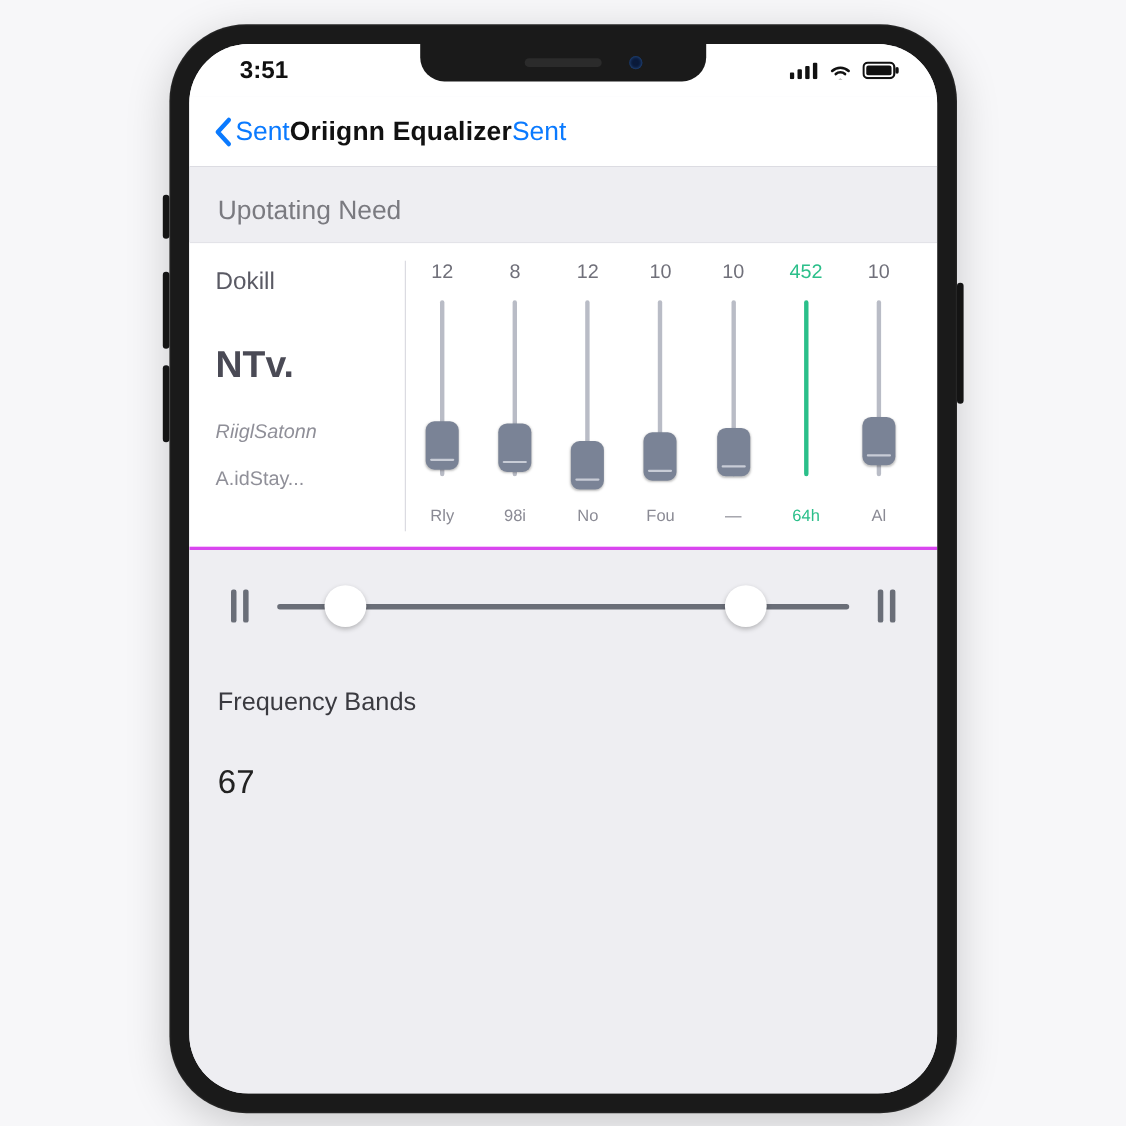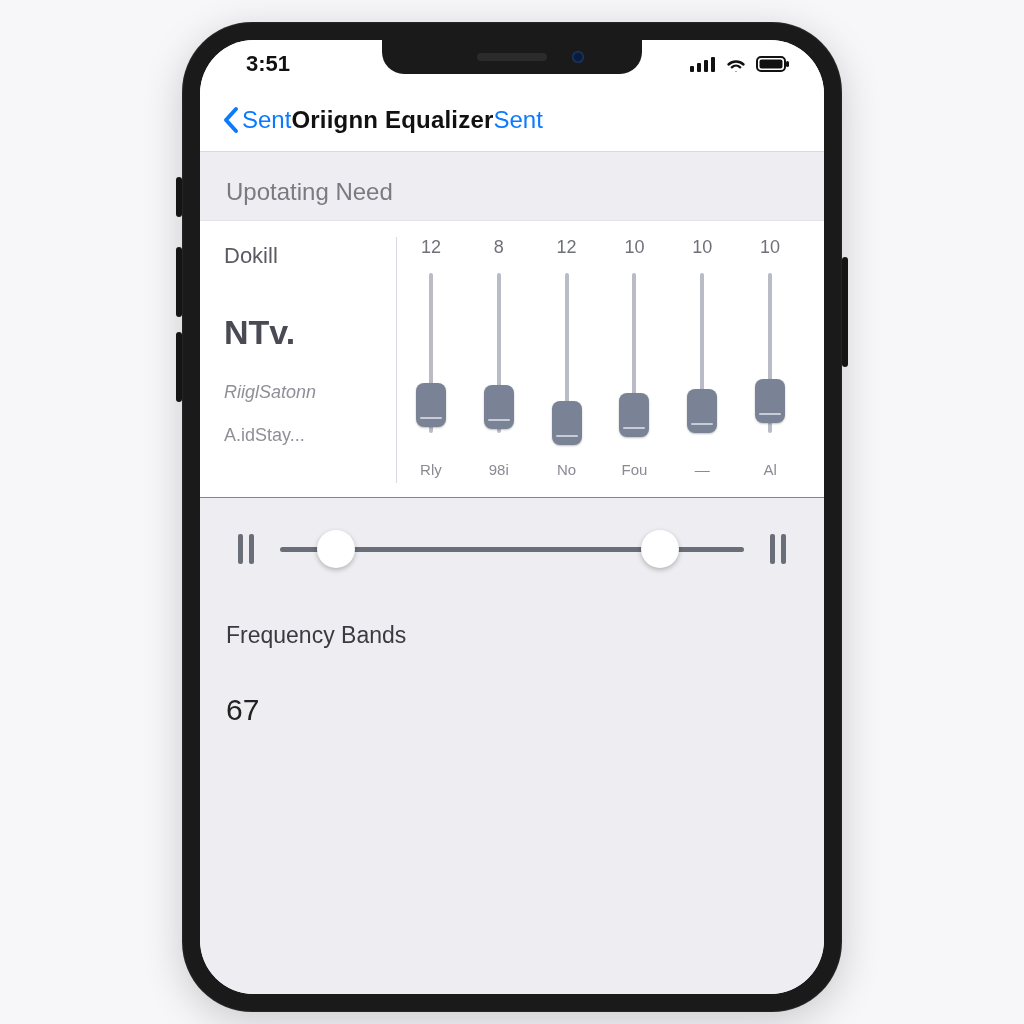--- a/index.html
+++ b/index.html
@@ -1,20 +1,20 @@
 <!DOCTYPE html>
 <html><head>
 <meta charset="utf-8">
 <style>
   * { box-sizing: border-box; margin: 0; padding: 0; }
   html, body { width: 1024px; height: 1024px; background: #f4f4f6; font-family: -apple-system, "Helvetica Neue", Arial, sans-serif; }
   .stage { width:1024px; height:1024px; display:flex; align-items:flex-start; justify-content:center; background:#f7f7f9; }
   .phone {
     margin-top: 22px;
-    width: 660px;
+    width: 716px;
     height: 990px;
     background: #1a1a1a;
     border-radius: 70px;
     padding: 18px;
     position: relative;
     box-shadow: 0 10px 40px rgba(0,0,0,.18), inset 0 0 2px rgba(255,255,255,.2);
   }
   
   .sidebtn { position:absolute; background:#141414; border-radius:4px; }
   .sb-left1 { left:-6px; top:155px; width:6px; height:40px; }
@@ -54,21 +54,21 @@
   .nav-back { display:flex; align-items:center; gap:2px; color:#0a7aff; font-size:24px; }
   .nav-back svg { display:block; }
   .nav-title { font-size:24px; font-weight:600; color:#111; letter-spacing:.2px; }
   .nav-action { color:#0a7aff; font-size:24px; }
 
   .content { flex:1; overflow:hidden; background:#eeeef2; }
   .section-header { padding:26px 26px 14px; color:#7a7a80; font-size:24px; }
   .card { background:#fff; }
 
   
-  .eq-card { padding:16px 20px 14px 24px; display:flex; gap:22px; border-top:1px solid #e3e3e8; border-bottom:1px solid #d946ef;}
+  .eq-card { padding:16px 20px 14px 24px; display:flex; gap:22px; border-top:1px solid #e3e3e8; border-bottom:3px solid #d946ef;}
   .eq-left { width:150px; display:flex; flex-direction:column; gap:14px; padding-top:6px;}
   .eq-left .dokill { font-size:22px; color:#5a5a64; }
   .eq-left .nt { font-size:34px; font-weight:700; color:#4a4a55; margin-top:30px;}
   .eq-left .sub1 { font-size:18px; color:#8f8f98; margin-top:16px;font-style:italic;}
   .eq-left .sub2 { font-size:18px; color:#8f8f98; margin-top:8px;}
 
   .eq-grid { flex:1; border-left:1px solid #d8d8de; padding-left:0; }
   .eq-values { display:flex; }
   .eq-col { flex:1; display:flex; flex-direction:column; align-items:center; }
   .eq-val { font-size:18px; color:#70707a; height:26px; }
@@ -214,20 +214,27 @@
                 </div>
                 <div class="eq-col">
                   <div class="eq-val">10</div>
                   <div class="eq-slider-area">
                     <div class="eq-track"></div>
                     <div class="eq-knob" style="top: 126px;"></div>
                   </div>
                   <div class="eq-label">—</div>
                 </div>
                 <div class="eq-col">
+                  <div class="eq-val active">452</div>
+                  <div class="eq-slider-area">
+                    <div class="eq-track active"></div>
+                  </div>
+                  <div class="eq-label active">64h</div>
+                </div>
+                <div class="eq-col">
                   <div class="eq-val">10</div>
                   <div class="eq-slider-area">
                     <div class="eq-track"></div>
                     <div class="eq-knob" style="top: 116px;"></div>
                   </div>
                   <div class="eq-label">Al</div>
                 </div>
               </div>
           </div>
         </div>

